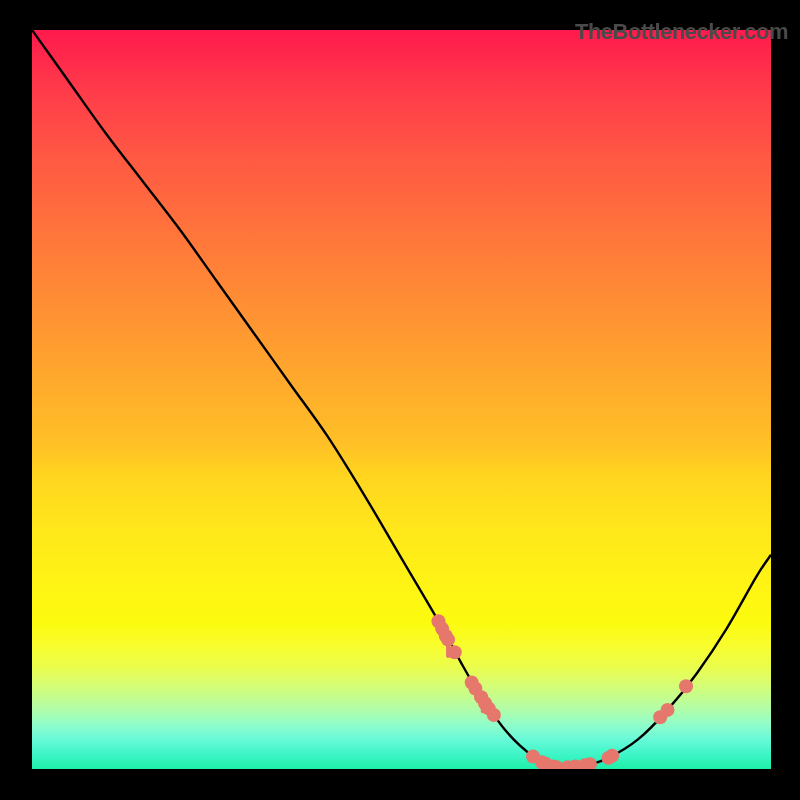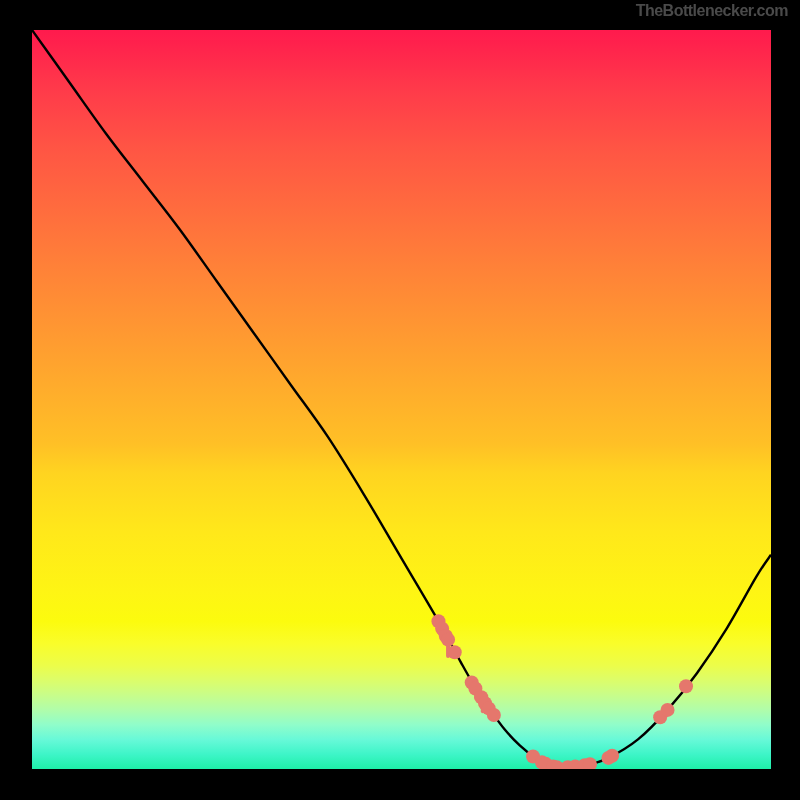--- a/index.html
+++ b/index.html
@@ -6,24 +6,24 @@
     margin: 0;
     padding: 0;
     background: #000;
     width: 800px;
     height: 800px;
     overflow: hidden;
     position: relative;
   }
   .watermark {
     position: absolute;
-    top: 2px;
+    top: 19px;
     right: 12px;
     font-family: Arial, Helvetica, sans-serif;
-    font-size: 16px;
+    font-size: 22px;
     color: #4a4a4a;
     font-weight: bold;
     letter-spacing: -0.5px;
     z-index: 10;
   }
   .plot-area {
     position: absolute;
     left: 32px;
     top: 30px;
     width: 739px;

